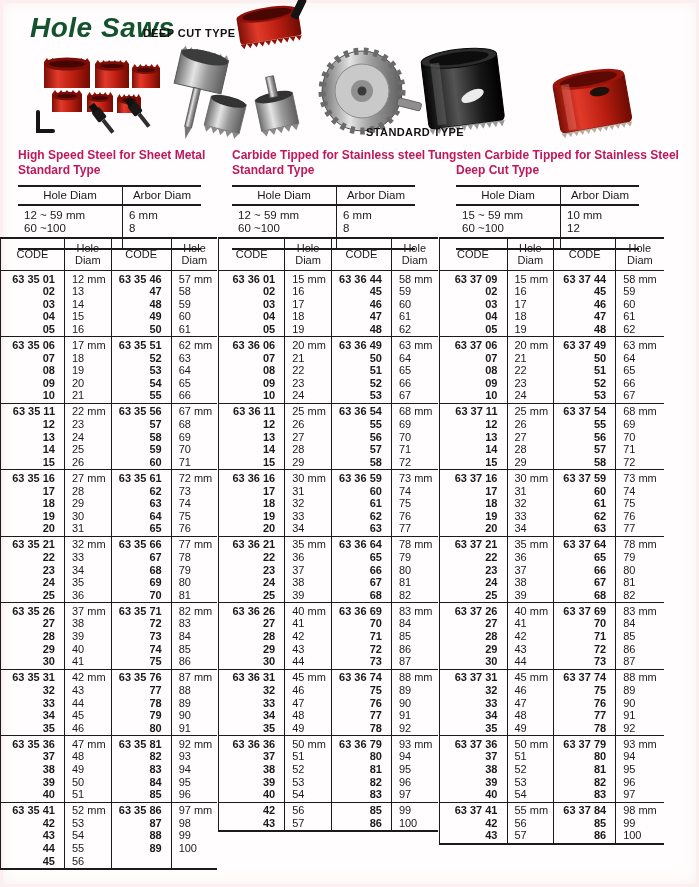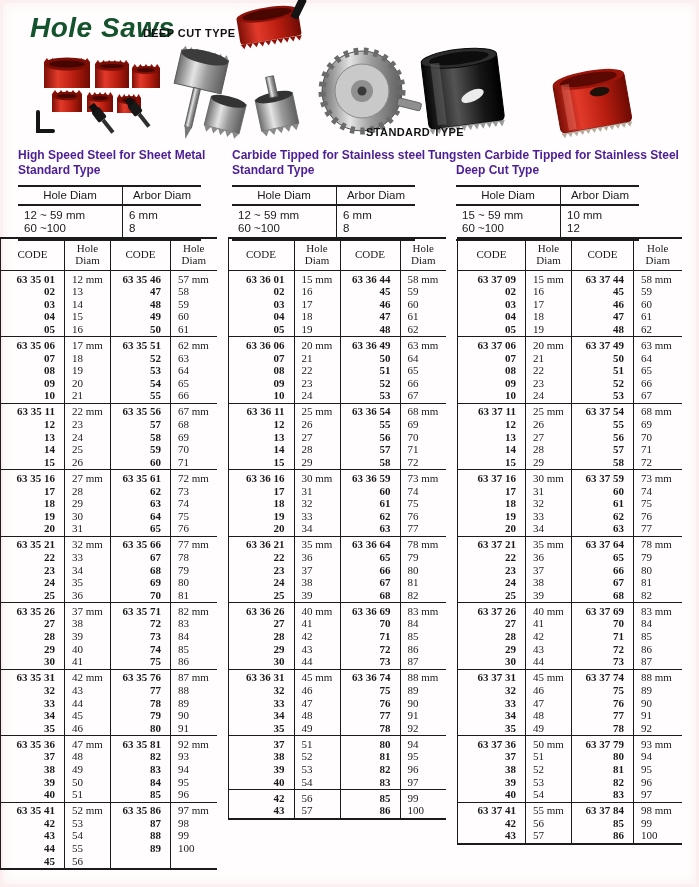--- a/index.html
+++ b/index.html
@@ -14,33 +14,33 @@
   }
   .hero-svg{position:absolute;left:0;top:0;}
   .img-label{position:absolute;font-size:11px;font-weight:bold;letter-spacing:.4px;color:#111;white-space:nowrap;}
   .lbl-deep{left:143px;top:27px;}
   .lbl-std{left:366px;top:126px;}
 
   .section{position:absolute;top:148px;}
   .sec1{left:18px;width:205px;}
   .sec2{left:232px;width:200px;}
   .sec3{left:428px;width:272px;}
-  .sec-title{font-size:12px;font-weight:bold;line-height:1.25;color:#4c1d95;}
+  .sec-title{font-size:12px;font-weight:bold;line-height:1.25;color:#be185d;}
   .sec3 .t2{margin-left:28px;display:inline-block;}
   .spec{border-collapse:collapse;margin-top:7px;font-size:11.5px;border-top:2px solid #1c1c1c;border-bottom:2px solid #1c1c1c;}
   .sec3 .spec{margin-left:28px;}
   .spec th{font-weight:normal;text-align:center;padding:2px 6px 3px;border-bottom:2px solid #1c1c1c;font-size:11.5px;}
   .spec th:first-child, .spec td:first-child{border-right:1.5px solid #1c1c1c;}
   .spec td{padding:0 6px;line-height:13px;}
   .spec tbody tr:first-child td{padding-top:3px;}
-  .spec tbody tr:last-child td{padding-bottom:4px;}
+  .spec tbody tr:last-child td{padding-bottom:13px;}
   .spec .c1{width:92px;}
   .spec .c2{width:66px;}
 
-  .tables{position:absolute;left:0;top:237px;display:flex;gap:11px;font-family:Liberation Serif, serif;}
+  .tables{position:absolute;left:0;top:237px;display:flex;gap:1px;}
   table.big{border-collapse:collapse;table-layout:fixed;border-top:2px solid #1b1b1b;border-bottom:2px solid #1b1b1b;border-left:1.5px solid #1b1b1b;}
   table.big th{font-weight:normal;font-size:11px;line-height:12px;padding:3px 1px 4px;text-align:center;vertical-align:middle;border-bottom:1.8px solid #1b1b1b;}
   table.big th + th, table.big td + td{border-left:1.4px solid #1b1b1b;}
   table.big tbody{border-top:1.5px solid #1b1b1b;}
   table.big td{font-size:11px;line-height:12.6px;height:12.6px;padding:0 5px;white-space:nowrap;overflow:hidden;}
   table.big td.code{text-align:right;font-weight:bold;padding-right:9px;}
   table.big td.diam{text-align:left;padding-left:7px;}
   table.big tbody tr:first-child td{padding-top:1.5px;}
   table.big tbody tr:last-child td{padding-bottom:1px;}
 </style>
@@ -783,20 +783,26 @@
             </tr>
             <tr>
               <td class="code">35</td>
               <td class="diam">49</td>
               <td class="code">78</td>
               <td class="diam">92</td>
             </tr>
           </tbody>
           <tbody>
             <tr>
+              <td class="code">63 36 36</td>
+              <td class="diam">50 mm</td>
+              <td class="code">63 36 79</td>
+              <td class="diam">93 mm</td>
+            </tr>
+            <tr>
               <td class="code">37</td>
               <td class="diam">51</td>
               <td class="code">80</td>
               <td class="diam">94</td>
             </tr>
             <tr>
               <td class="code">38</td>
               <td class="diam">52</td>
               <td class="code">81</td>
               <td class="diam">95</td>

